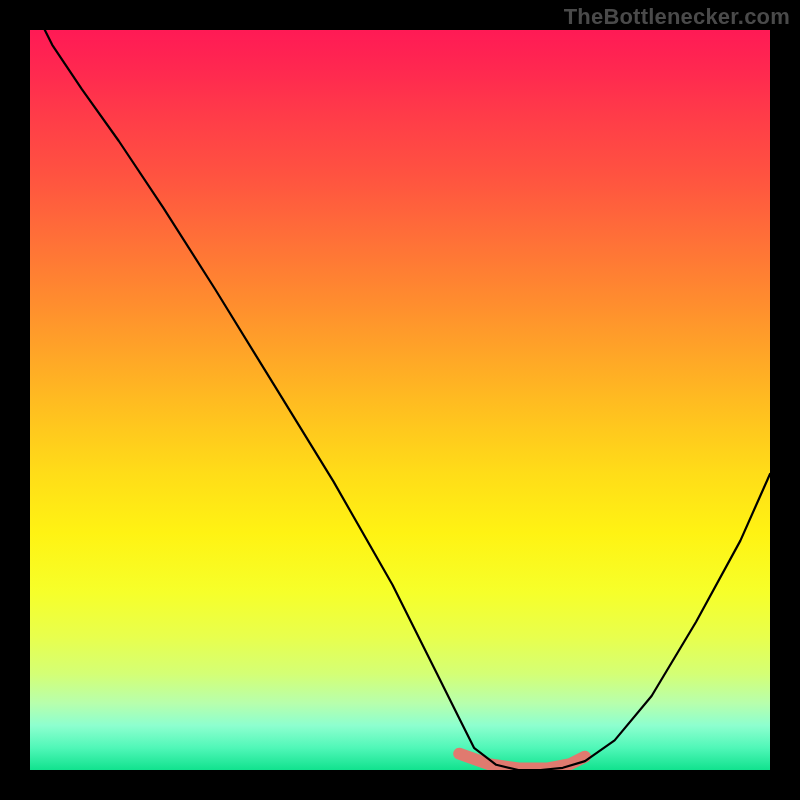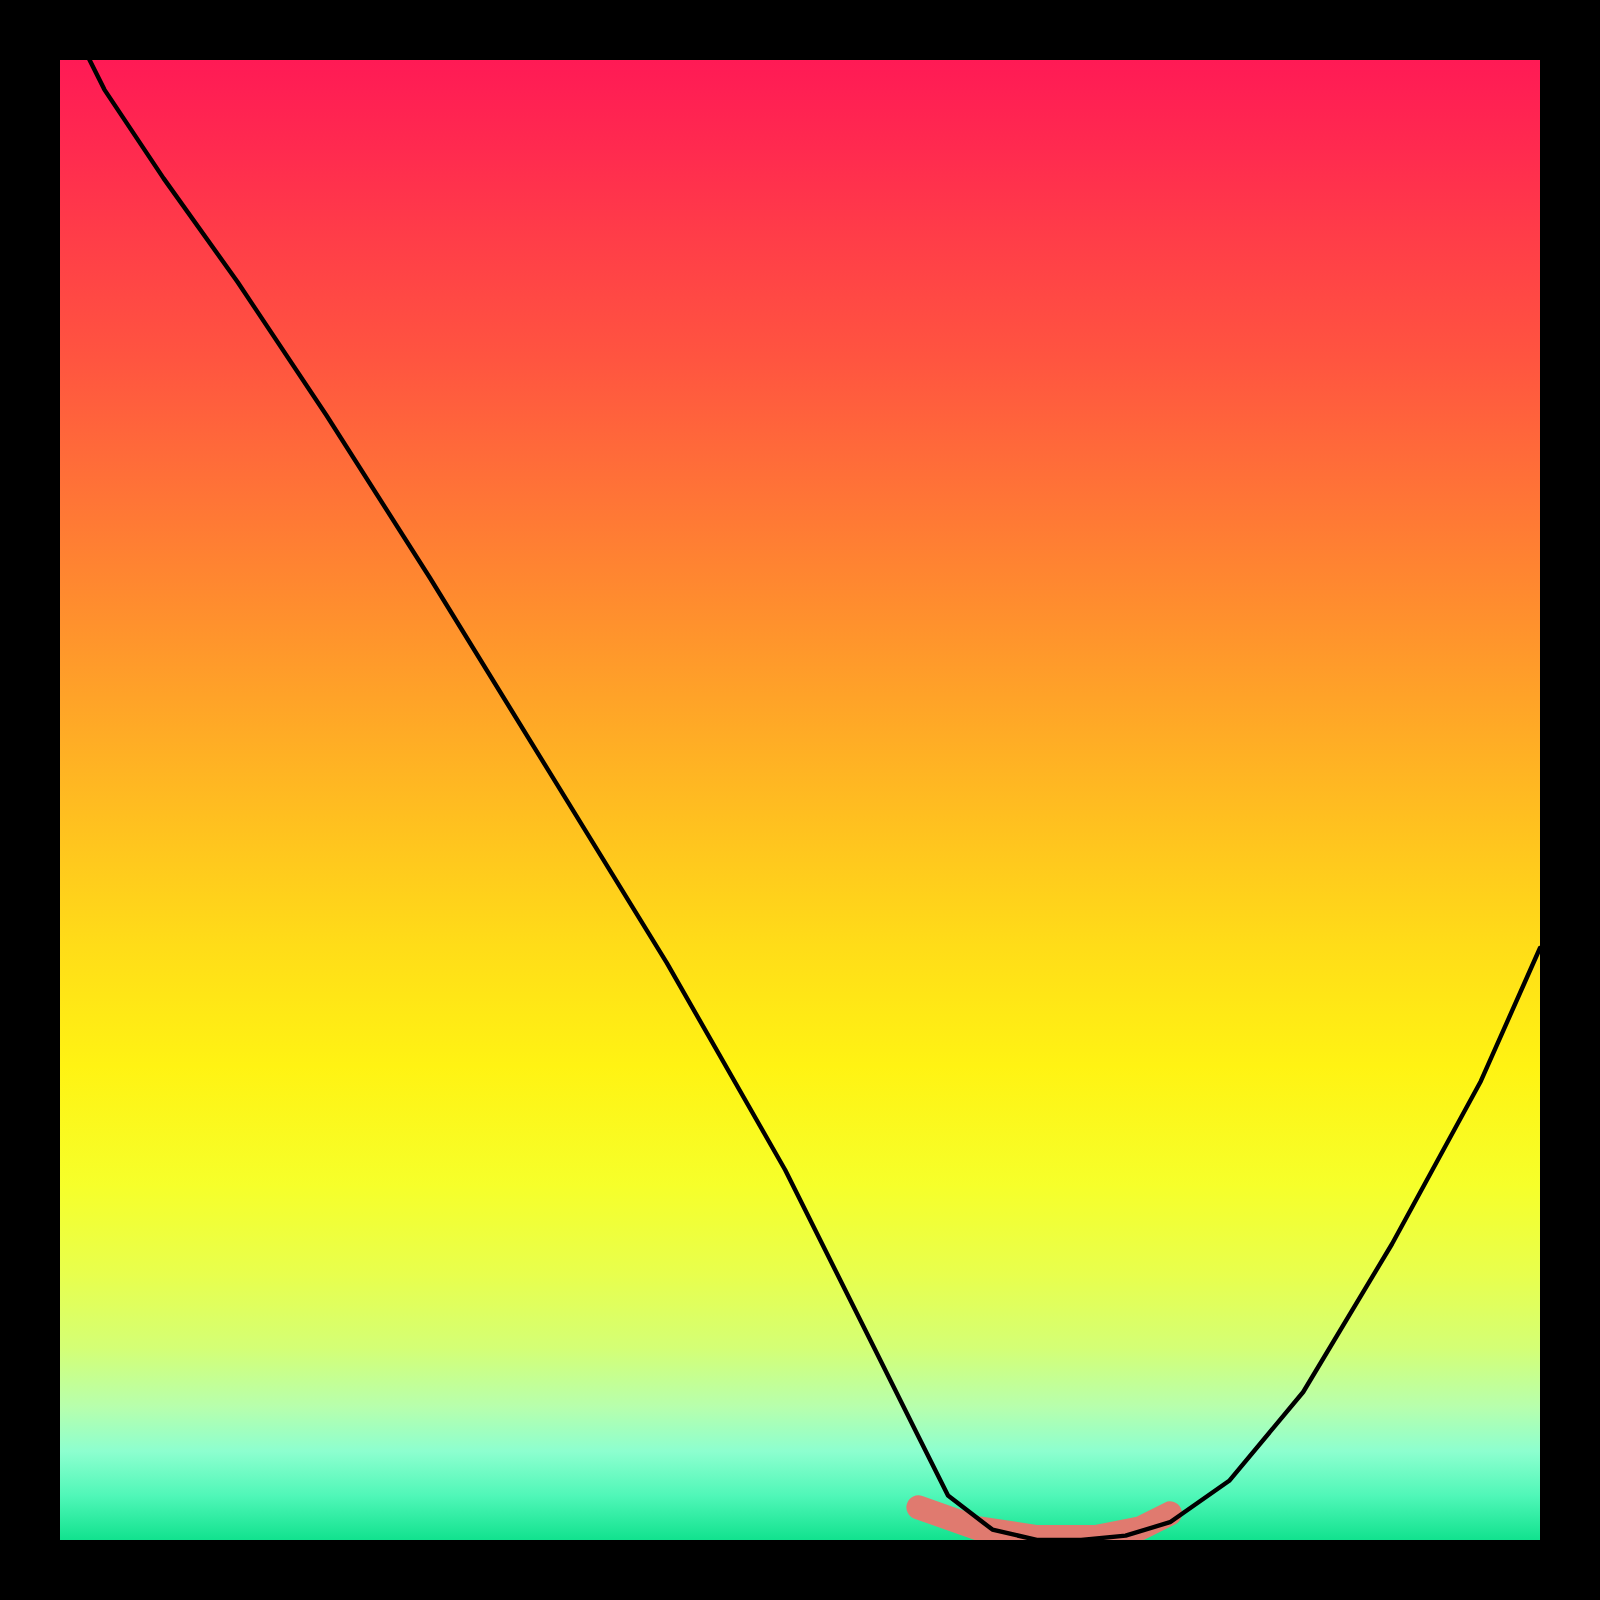--- a/index.html
+++ b/index.html
@@ -75,20 +75,21 @@
     fill: none;
     stroke: #e07a6f;
     stroke-width: 12;
     stroke-linecap: round;
   }
 </style>
 </head>
 <body>
 
 <div class="frame">
+  <div class="watermark">TheBottlenecker.com</div>
 
   <div class="plot-area">
     <div class="gradient"></div>
     <svg class="curve" viewBox="0 0 740 740" preserveAspectRatio="none">
       <path class="highlight" d="M429.2 723.7 L458.8 734.1 L488.4 738.5 L518.0 738.5 L540.2 734.1 L555.0 726.7"></path>
       <path class="line" d="M0.0 -29.6 L22.2 14.8 L51.8 59.2 L88.8 111.0 L133.2 177.6 L185.0 259.0 L244.2 355.2 L303.4 451.4 L362.6 555.0 L407.0 643.8 L429.2 688.2 L444.0 717.8 L466.2 734.8 L488.4 740.0 L510.6 740.0 L532.8 737.8 L555.0 731.1 L584.6 710.4 L621.6 666.0 L666.0 592.0 L710.4 510.6 L740.0 444.0"></path>
     </svg>
   </div>
 </div>
 

